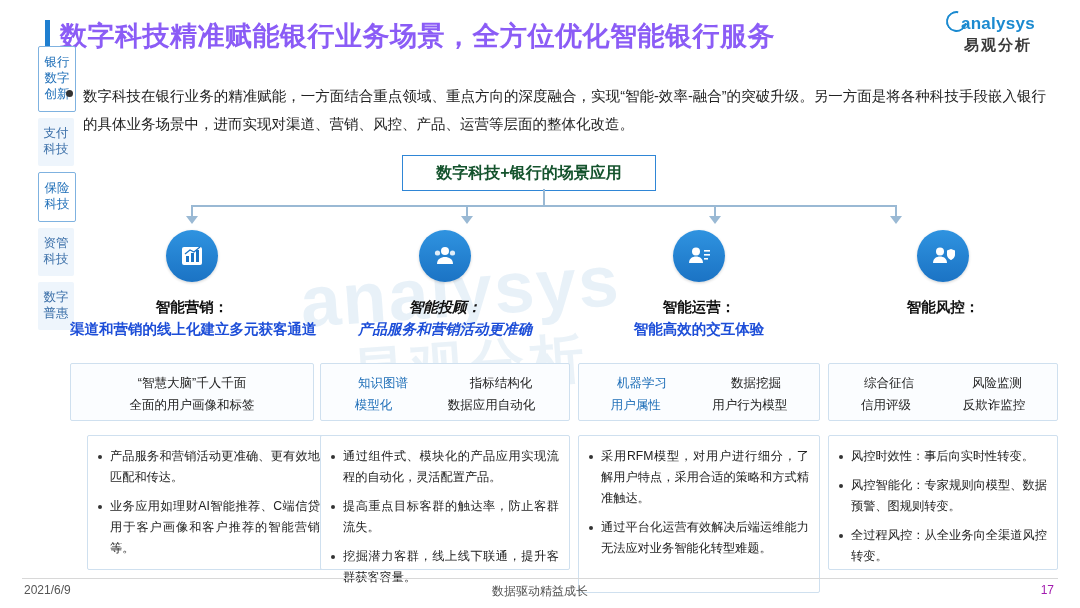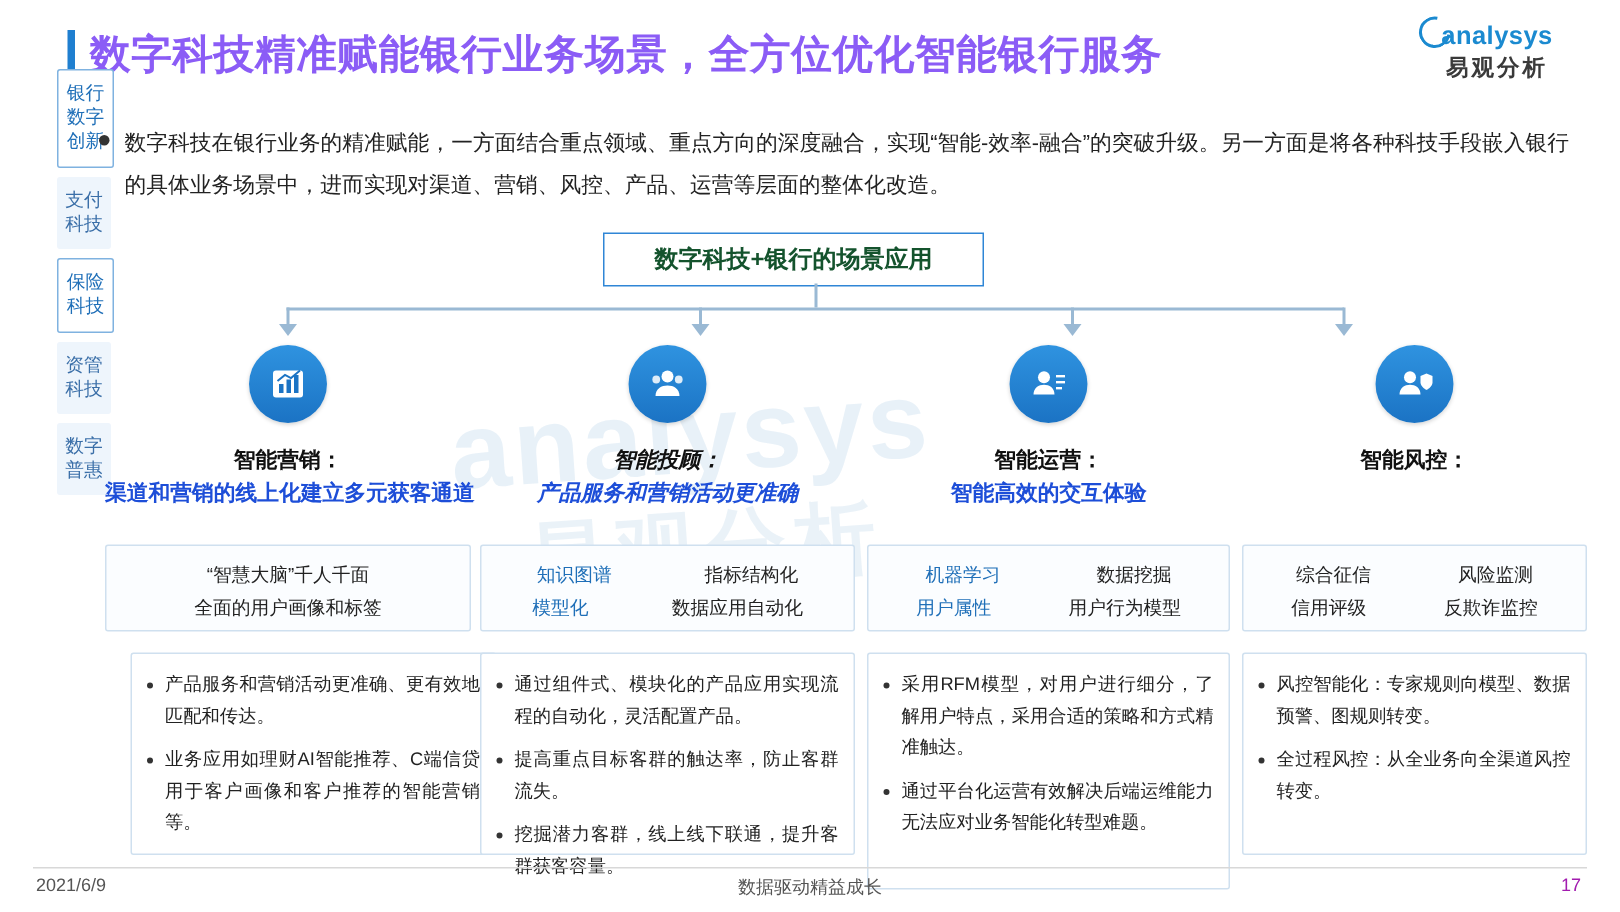--- a/index.html
+++ b/index.html
@@ -312,20 +312,21 @@
     <span>风险监测</span>
   </div>
   <div class="tag-row">
     <span>信用评级</span>
     <span>反欺诈监控</span>
   </div>
 </div>
 
 <div class="detailbox" style="left:828px;width:230px;height:135px;">
   <ul>
+    <li>风控时效性：事后向实时性转变。</li>
     <li>风控智能化：专家规则向模型、数据预警、图规则转变。</li>
     <li>全过程风控：从全业务向全渠道风控转变。</li>
   </ul>
 </div>
 
 <div class="footer-line"></div>
 <div class="footer-date">2021/6/9</div>
 <div class="footer-center">数据驱动精益成长</div>
 <div class="footer-page">17</div>
 

